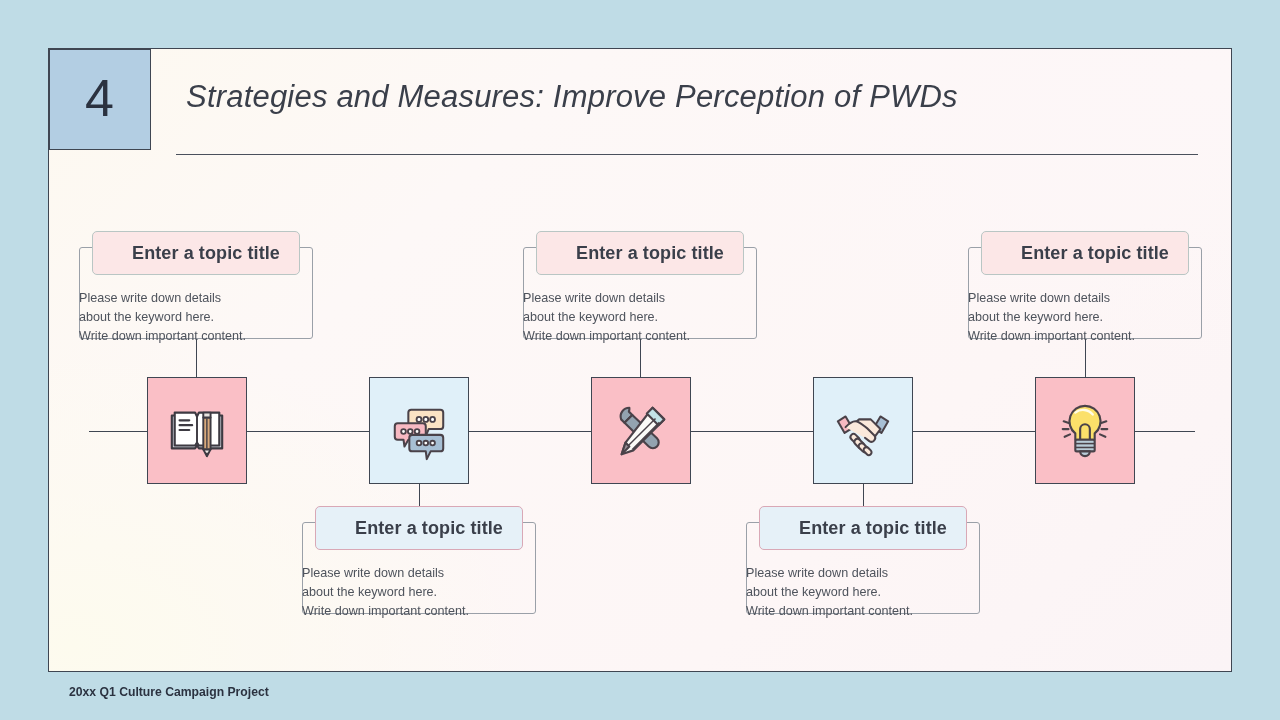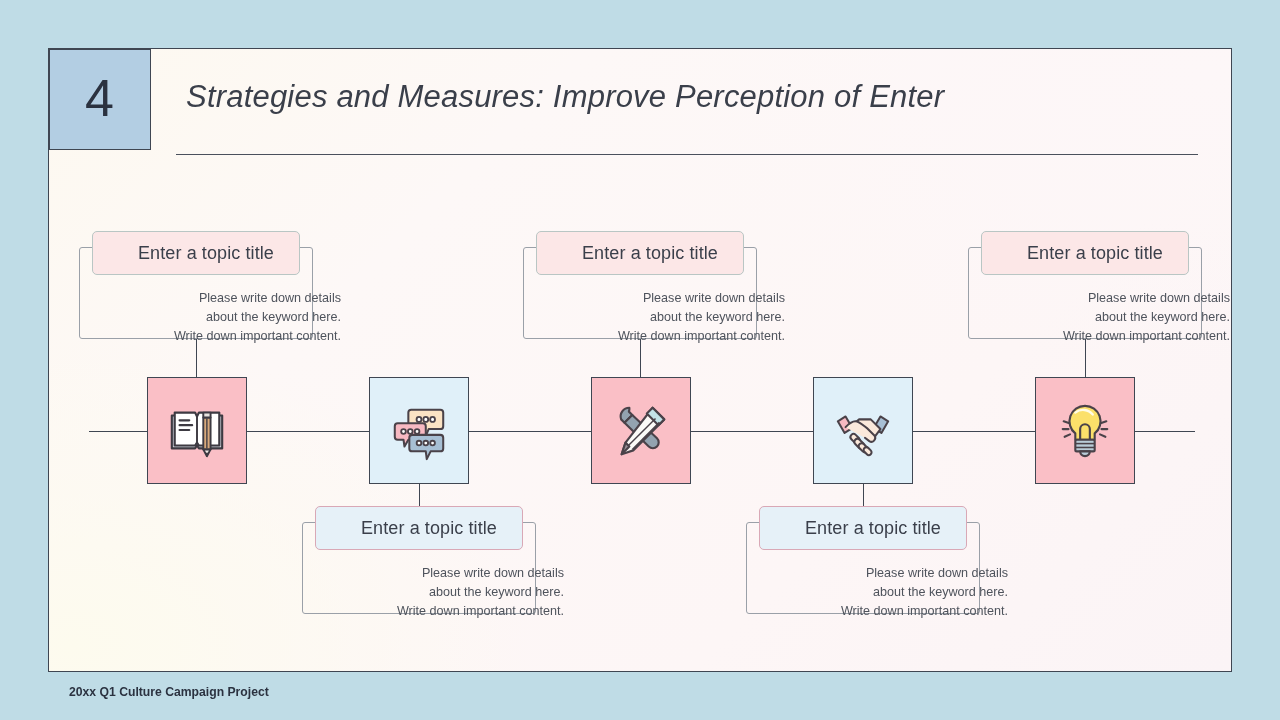--- a/index.html
+++ b/index.html
@@ -115,39 +115,39 @@
     border: 1.1px solid #9aa0a8;
     background: transparent;
     box-sizing: border-box;
     border-radius: 3px;
   }
   .card .body-text {
     position: absolute;
     left: 0;
     top: 58px;
     width: 262px;
-    text-align: right;
+    text-align: left;
     font-size: 12.6px;
     line-height: 18.8px;
     color: #4e535c;
     font-family: "Liberation Sans", sans-serif;
   }
   .card .title-bar {
     position: absolute;
     left: 13px;
     top: 0px;
     width: 208px;
     height: 44px;
     box-sizing: border-box;
     border-radius: 5px;
     display: flex;
     align-items: center;
     justify-content: center;
     font-size: 18px;
-    font-weight: 400;
+    font-weight: 700;
     color: #3a3f4a;
     letter-spacing: 0.1px;
     font-family: "Liberation Sans", sans-serif;
     padding-left: 20px;
   }
   .card.top .title-bar {
     background: #fce7e7;
     border: 1px solid #b9c6c4;
   }
   .card.bottom .title-bar {
@@ -161,21 +161,21 @@
   }
 </style>
 </head>
 <body>
 
 <div id="slide">
 
   <div id="number-badge">
     <span class="num">4</span>
   </div>
-  <div id="slide-title">Strategies and Measures: Improve Perception of Enter</div>
+  <div id="slide-title">Strategies and Measures: Improve Perception of PWDs</div>
   <div id="title-rule"></div>
 
   <div id="timeline-axis"></div>
 
   <div class="card top" style="left:30px; top:182px;">
     <div class="content-box"></div>
     <div class="body-text">
       <div>Please write down details</div>
       <div>about the keyword here.</div>
       <div>Write down important content.</div>

